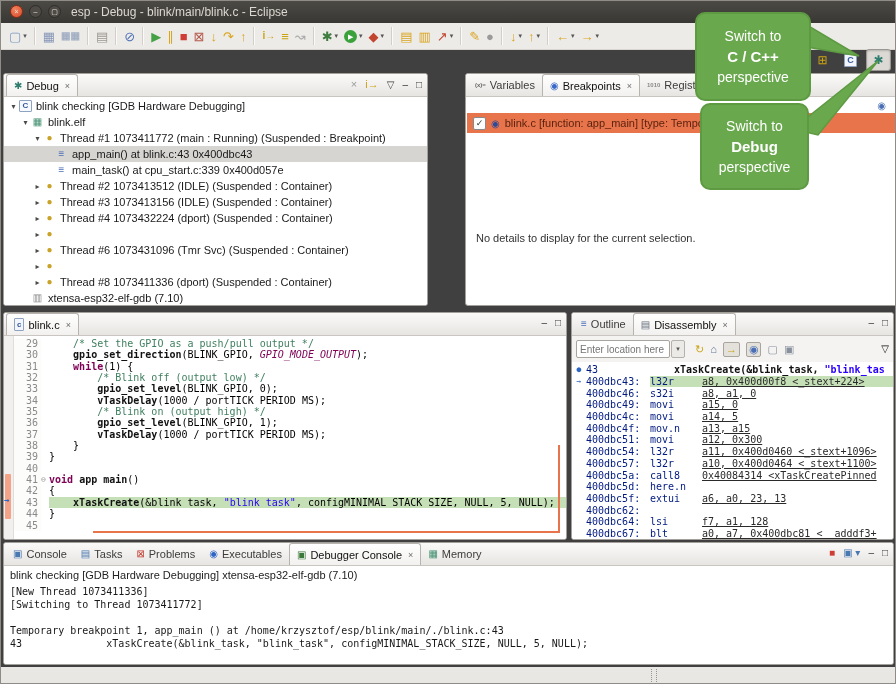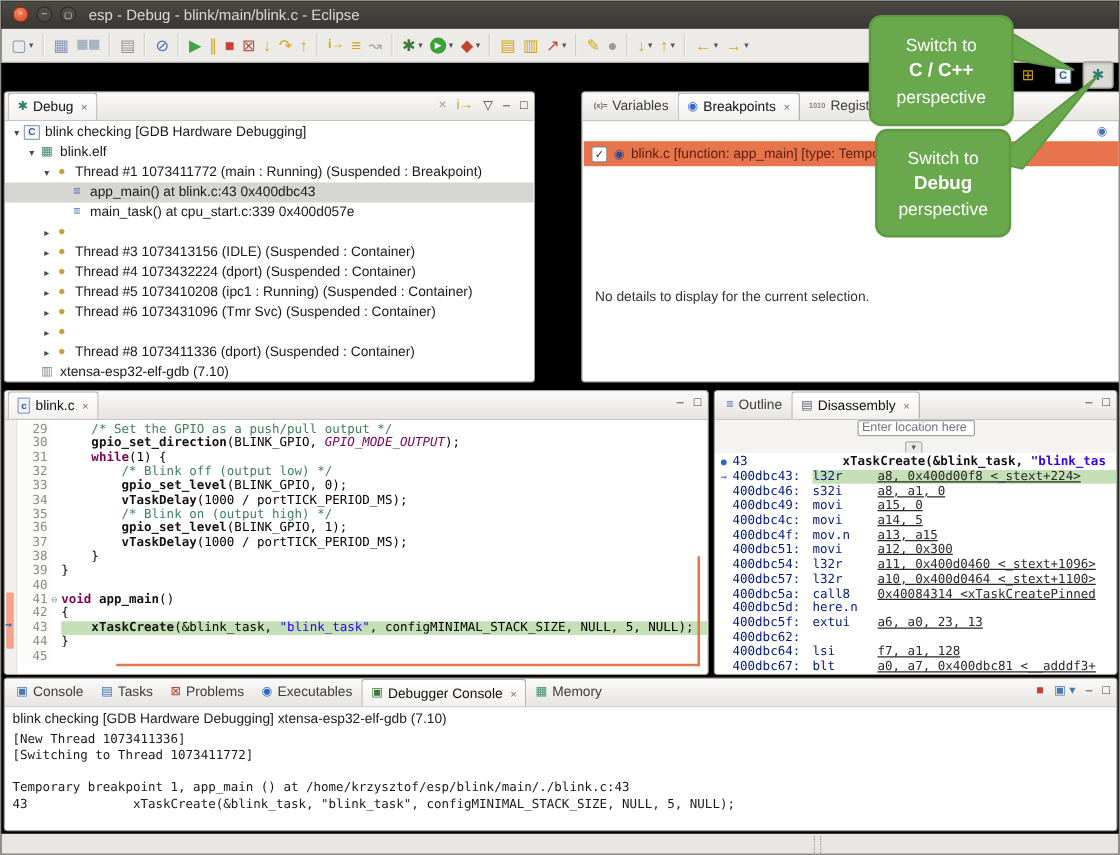--- a/index.html
+++ b/index.html
@@ -1,16 +1,16 @@
 <!DOCTYPE html>
 <html><head>
 <meta charset="utf-8">
 <style>
   html,body{margin:0;padding:0;background:#d8d6d2;}
-  #app{position:relative;width:896px;height:684px;background:#000000;border:1px solid #8f8c88;
+  #app{position:relative;width:896px;height:684px;background:#404040;border:1px solid #8f8c88;
        box-sizing:border-box;font-family:"Liberation Sans",sans-serif;overflow:hidden;}
   
   .titlebar{position:absolute;left:0;top:0;right:0;height:22px;
     background:linear-gradient(#4c4a45,#393733);color:#dcd8d1;font-size:12px;}
   .winbtn{position:absolute;top:4px;width:13px;height:13px;border-radius:50%;
     display:flex;align-items:center;justify-content:center;font-size:7px;color:#e9e2d7;box-sizing:border-box;}
   .winbtn.close{left:9px;background:radial-gradient(circle at 35% 30%,#f2835f,#d74a2b);border:1px solid #8e2c14;}
   .winbtn.minb{left:28px;background:#4e4b46;border:1px solid #2f2d2a;}
   .winbtn.maxb{left:47px;background:#4e4b46;border:1px solid #2f2d2a;}
   .title-text{position:absolute;left:70px;top:4px;white-space:nowrap;}
@@ -77,21 +77,21 @@
   .cl.cur .code{background:#c5dfb6;}
   .sx-c{color:#3f7f5f;}
   .sx-k{color:#7f0055;font-weight:bold;}
   .sx-s{color:#2a00ff;}
   .sx-f{font-weight:bold;color:#111;}
   .sx-m{color:#7f0055;font-style:italic;}
   .orange-L{position:absolute;left:92px;top:444px;width:465px;height:86px;z-index:4;
     border-right:2px solid #e8744b;border-bottom:2px solid #e8744b;pointer-events:none;}
   
   .dis-toolbar{position:absolute;left:0;right:0;top:23px;height:26px;background:#f4f3f1;
-    border-bottom:1px solid #dcdad6;display:flex;align-items:center;padding:0 4px;gap:4px;flex-direction:column;}
+    border-bottom:1px solid #dcdad6;display:flex;align-items:center;padding:0 4px;gap:4px;}
   .dis-loc{width:86px;height:16px;font-size:10px;border:1px solid #a8a5a0;border-radius:2px;
     padding:0 3px;color:#444;background:#fff;font-family:"Liberation Sans",sans-serif;}
   .dis-loc-dd{font-size:7px;color:#555;border:1px solid #b5b2ad;background:#eceae6;height:16px;width:12px;
     display:flex;align-items:center;justify-content:center;border-radius:2px;margin-left:-3px;}
   .dis-icons{display:flex;gap:6px;align-items:center;margin-left:6px;font-size:11px;}
   .dis-body{position:absolute;left:0;right:0;top:49px;bottom:0;background:#fff;padding-top:2px;
     font-family:"DejaVu Sans Mono",monospace;font-size:10px;overflow:hidden;}
   .drow{height:11.7px;display:flex;white-space:pre;align-items:center;}
   .dgut{width:14px;flex:none;text-align:center;font-size:8px;color:#2d66c4;line-height:1;}
   .daddr{width:64px;flex:none;color:#001a80;}
@@ -283,35 +283,35 @@
           <span>app_main() at blink.c:43 0x400dbc43</span>
         </div>
         <div class="trow" style="padding-left: 40px;">
           <span class="tarrow"></span>
           <span class="ti" style="color: rgb(74, 111, 181);">≡</span>
           <span>main_task() at cpu_start.c:339 0x400d057e</span>
         </div>
         <div class="trow" style="padding-left: 28px;">
           <span class="tarrow">▸</span>
           <span class="ti" style="color: rgb(201, 162, 39);">●</span>
+          <span>Thread #2 1073413512 (IDLE) (Suspended : Container)</span>
         </div>
         <div class="trow" style="padding-left: 28px;">
           <span class="tarrow">▸</span>
           <span class="ti" style="color: rgb(201, 162, 39);">●</span>
           <span>Thread #3 1073413156 (IDLE) (Suspended : Container)</span>
         </div>
         <div class="trow" style="padding-left: 28px;">
           <span class="tarrow">▸</span>
           <span class="ti" style="color: rgb(201, 162, 39);">●</span>
           <span>Thread #4 1073432224 (dport) (Suspended : Container)</span>
         </div>
         <div class="trow" style="padding-left: 28px;">
           <span class="tarrow">▸</span>
           <span class="ti" style="color: rgb(201, 162, 39);">●</span>
-          <span>Thread #5 1073410208 (ipc1 : Running) (Suspended : Container)</span>
         </div>
         <div class="trow" style="padding-left: 28px;">
           <span class="tarrow">▸</span>
           <span class="ti" style="color: rgb(201, 162, 39);">●</span>
           <span>Thread #6 1073431096 (Tmr Svc) (Suspended : Container)</span>
         </div>
         <div class="trow" style="padding-left: 28px;">
           <span class="tarrow">▸</span>
           <span class="ti" style="color: rgb(201, 162, 39);">●</span>
         </div>

